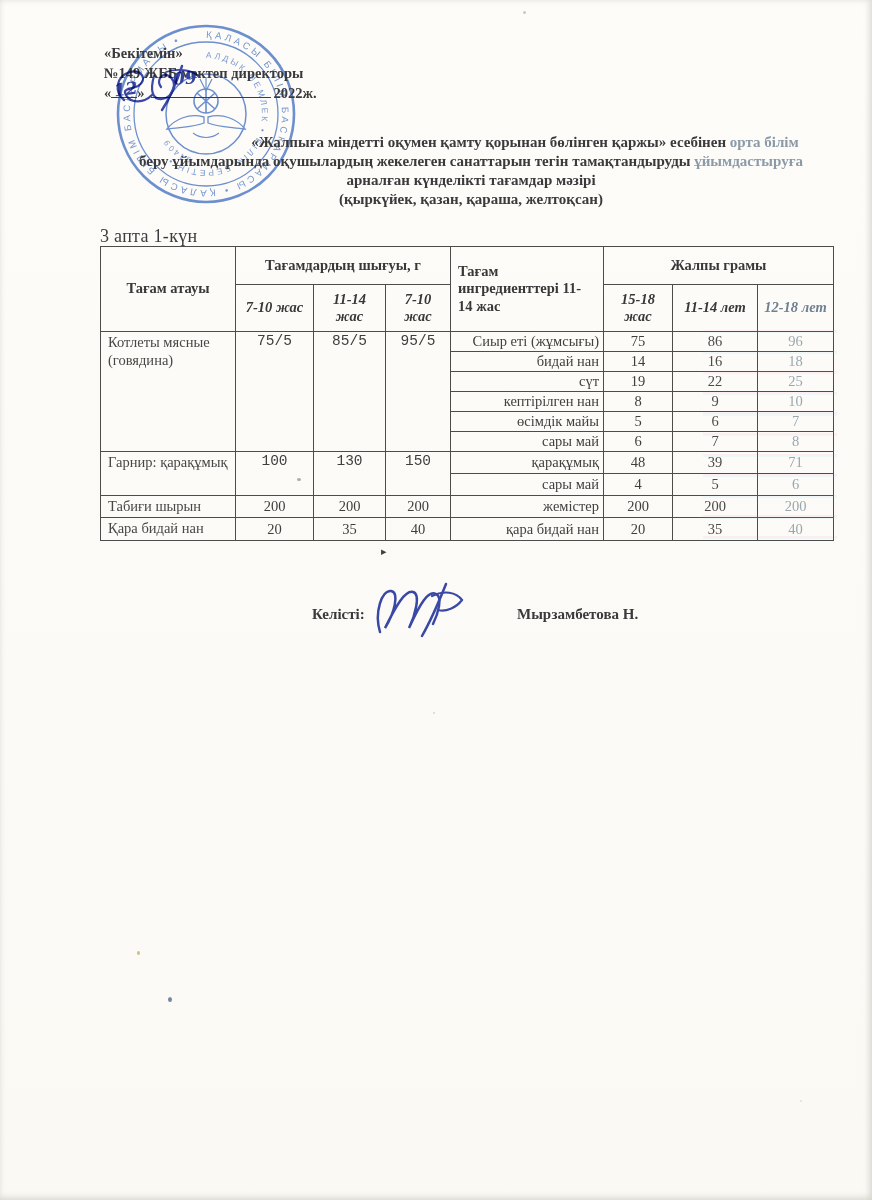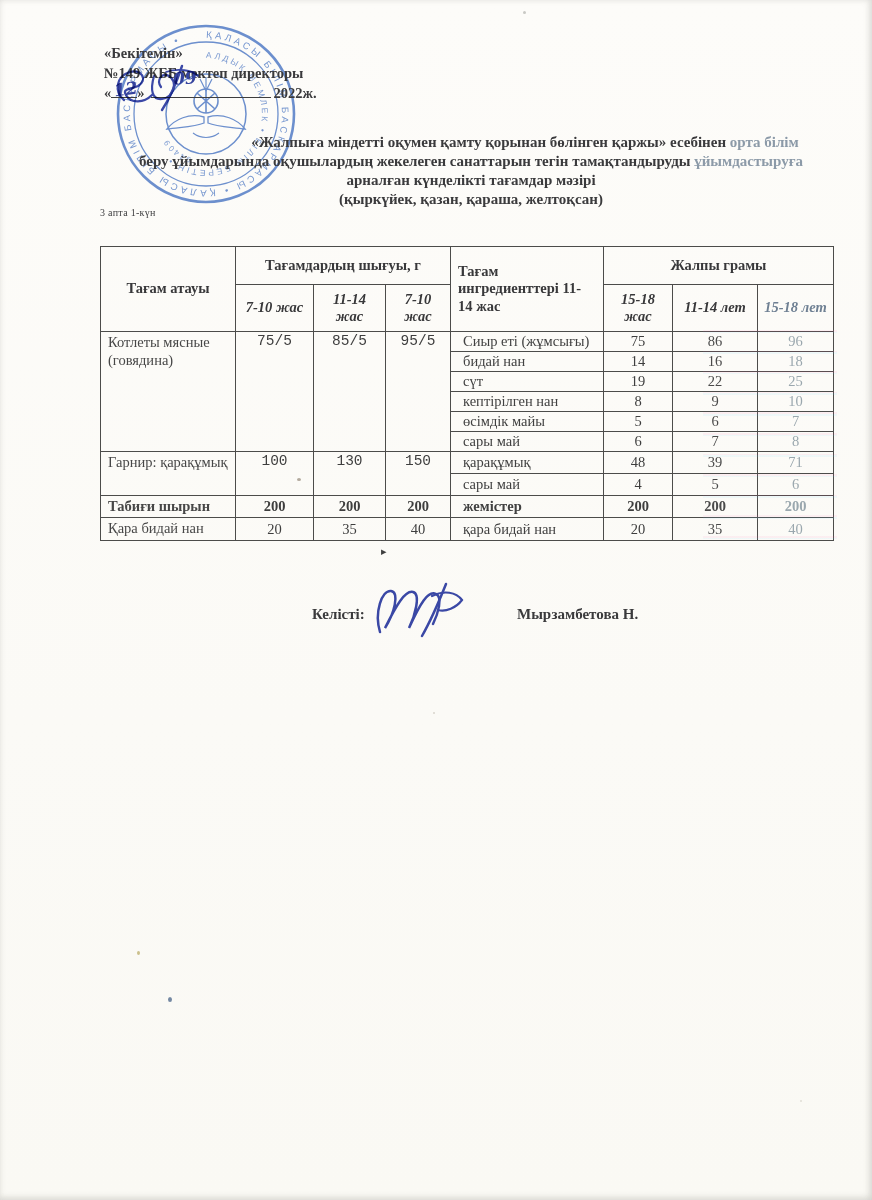--- a/index.html
+++ b/index.html
@@ -27,40 +27,40 @@
   .stamp text { font-family:"Liberation Sans",sans-serif; fill:#4d79c9; }
 
   
   .sig { position:absolute; mix-blend-mode:multiply; }
   .sig path { fill:none; stroke:#3b49ab; stroke-linecap:round; }
 
   
   .title-block { position:absolute; left:95px; top:133px; width:752px; text-align:center; font-weight:bold; font-size:15px; line-height:19px; color:#3a3a3c; }
   .title-l1 { padding-left:108px; }
   .faded-ink { color:#8c9aa8; }
-  .week { position:absolute; left:100px; top:207px; font-size:10px; color:#3c3c3e; letter-spacing:.3px; }
+  .week { position:absolute; left:100px; top:226px; font-size:18px; color:#3c3c3e; letter-spacing:.3px; }
 
   
   .menu-table { position:absolute; left:100px; top:246px; border-collapse:collapse; table-layout:fixed; font-size:14.5px; color:#3e3e3e; }
   .menu-table th, .menu-table td { border:1.6px solid #4c4c4a; }
   .menu-table th { font-weight:bold; text-align:center; vertical-align:middle; line-height:1.2; color:#38383a; }
   tr.h1 { height:38px; }
   tr.h2 { height:47px;font-style:italic; }
   tr.h2 th { padding:0 6px; }
   th.hing { text-align:left; padding:4px 10px 4px 7px; }
   th.c8h { color:#6f8093; }
   td.name { text-align:left; vertical-align:top; padding:1px 4px 1px 7px; line-height:1.25; color:#474747; }
-  td.ing  { text-align:left; padding:0 4px 0 12px; color:#414141; }
+  td.ing  { text-align:right; padding:0 4px 0 12px; color:#414141; }
   td.num  { text-align:center; }
   td.top  { vertical-align:top; padding-top:1px;font-family:Liberation Mono, monospace; }
   td.c7 { color:#4a4a4a; }
   td.c8 { color:#9aa7ae; }
   tr.r-ing { height:20px; }
   tr.r-g   { height:22px; }
-  tr.r-s   { height:22px;font-weight:bold; }
+  tr.r-s   { height:22px; }
   tr.r-b   { height:23px; }
 
   
   .fringe { position:absolute; left:703px; top:330px; width:134px; height:212px; pointer-events:none; opacity:.75;
     background:repeating-linear-gradient(180deg, rgba(255,90,170,.10) 0 1.6px, rgba(110,215,255,.12) 1.6px 3.2px, rgba(0,0,0,0) 3.2px 20.6px); }
 
   
   .agreed-label { position:absolute; left:312px; top:606px; font-weight:bold; font-size:15px; color:#3a3a3c; }
   .agreed-name  { position:absolute; left:517px; top:606px; font-weight:bold; font-size:15px; color:#3a3a3c; }
 
@@ -149,21 +149,21 @@
         <th colspan="3">Тағамдардың шығуы, г</th>
         <th rowspan="2" class="hing">Тағам ингредиенттері 11-14 жас</th>
         <th colspan="3">Жалпы грамы</th>
       </tr>
       <tr class="h2">
         <th>7-10 жас</th>
         <th>11-14 жас</th>
         <th>7-10 жас</th>
         <th>15-18 жас</th>
         <th>11-14 лет</th>
-        <th class="c8h">15-18 лет</th>
+        <th class="c8h">12-18 лет</th>
       </tr>
 
       <tr class="r-ing">
         <td class="name" rowspan="6">Котлеты мясные (говядина)</td>
         <td class="num top" rowspan="6">75/5</td>
         <td class="num top" rowspan="6">85/5</td>
         <td class="num top" rowspan="6">95/5</td>
         <td class="ing">Сиыр еті (жұмсығы)</td>
         <td class="num">75</td>
         <td class="num c7">86</td>

